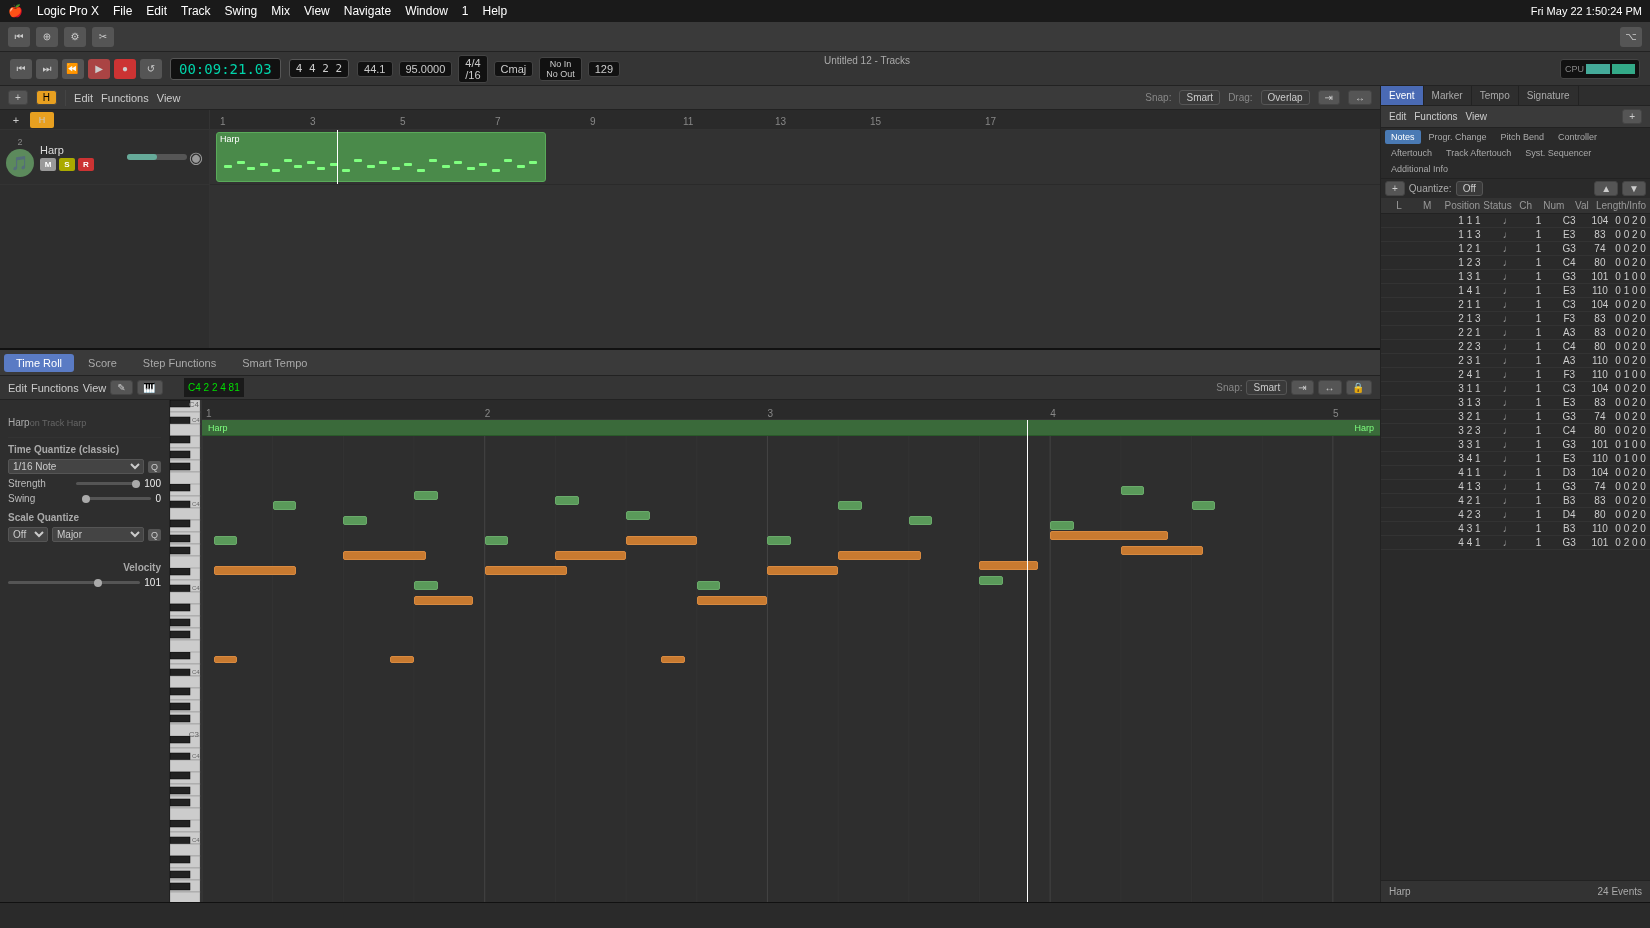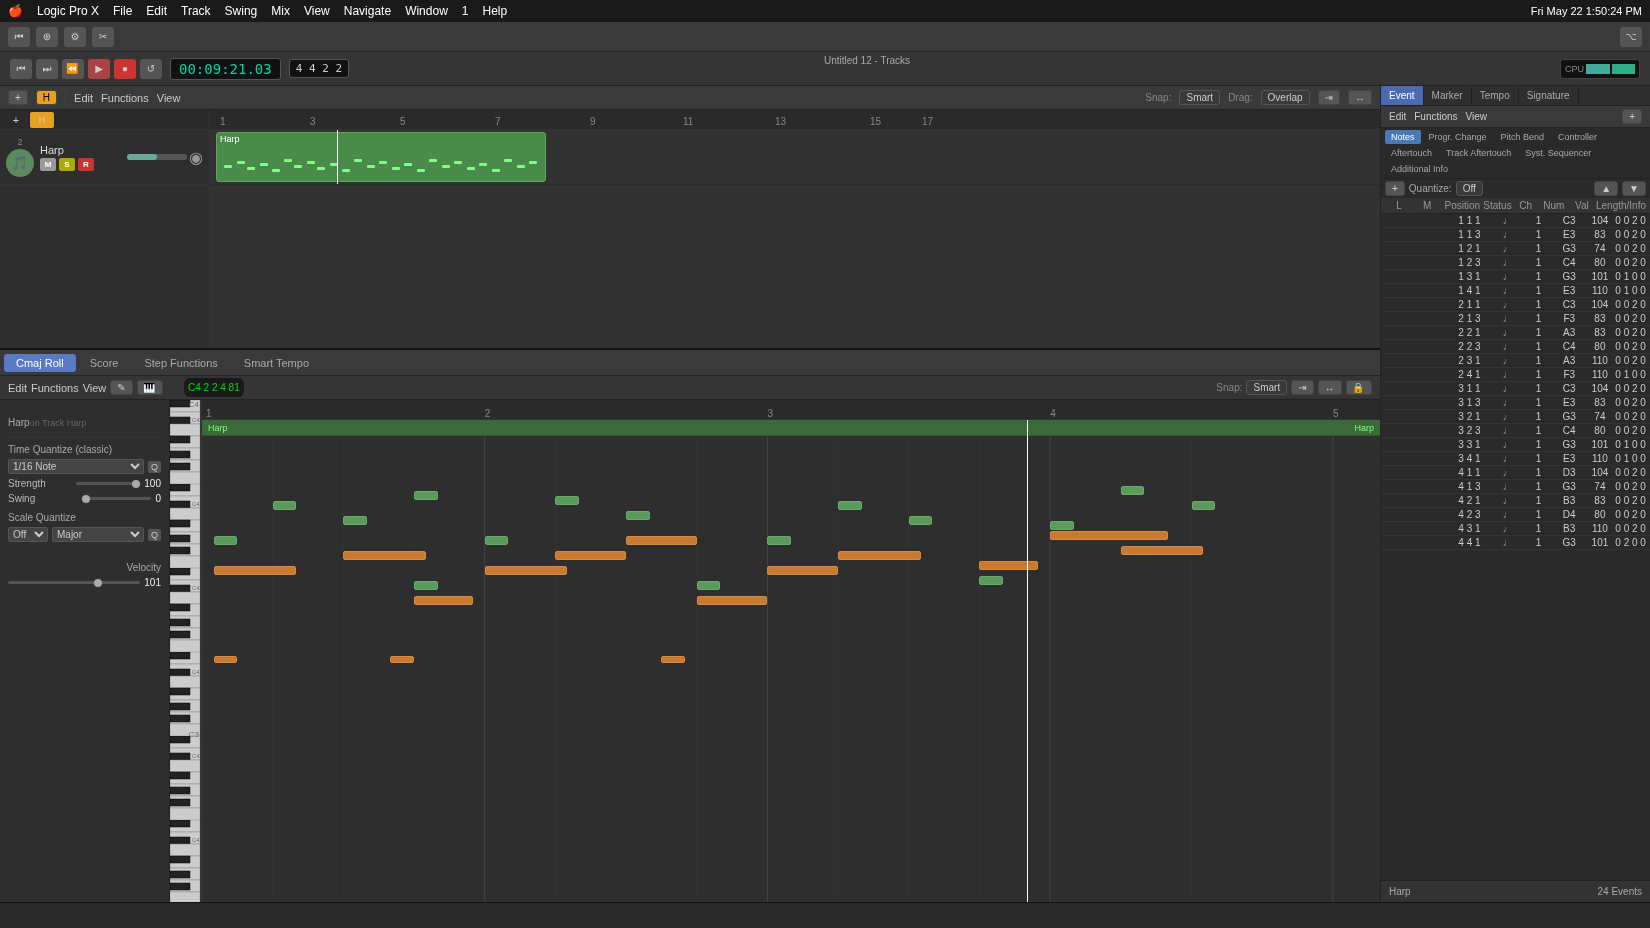--- a/index.html
+++ b/index.html
@@ -282,20 +282,21 @@
       width: 170px;
       background: #2e2e2e;
       border-right: 1px solid #222;
       flex-shrink: 0;
       padding: 8px;
     }
     .pr-section-title {
       font-size: 10px;
       color: #aaa;
       margin-bottom: 4px;
+      font-weight: bold;
     }
     .pr-control-row {
       display: flex;
       align-items: center;
       margin-bottom: 4px;
       gap: 4px;
     }
     .pr-label { font-size: 10px; color: #bbb; flex: 1; }
     .pr-value { font-size: 10px; color: #eee; }
     .pr-slider {
@@ -512,20 +513,32 @@
     <button class="transport-btn">⏭</button>
     <button class="transport-btn">⏪</button>
     <button class="transport-btn" style="background:#aa4444;">▶</button>
     <button class="transport-btn" style="background:#cc3333;">●</button>
     <button class="transport-btn">↺</button>
   </div>
 
   <div class="time-display">00:09:21.03</div>
   <div class="time-sub">4 4 2 2</div>
 
+  <div class="transport-info">
+    <div class="transport-info-box">44.1</div>
+    <div class="transport-info-box">95.0000</div>
+    <div class="transport-info-box">
+      <span>4/4</span><br>
+      <span>/16</span>
+    </div>
+    <div class="transport-info-box">Cmaj</div>
+    <div class="transport-info-box" style="white-space:pre-line;font-size:9px;">No In
+No Out</div>
+    <div class="transport-info-box">129</div>
+  </div>
 
   <div style="flex:1"></div>
   <div class="cpu-meter">
     <span style="font-size:9px;color:#888;">CPU</span>
     <div class="cpu-bar" style="background:#4a9;width:30%;"></div>
     <div class="cpu-bar" style="background:#3a8;width:20%;"></div>
   </div>
 </div>
 
 <div class="main-layout">
@@ -584,21 +597,21 @@
         <div class="timeline-ruler">
           <div style="display:flex;height:100%;align-items:flex-end;padding-bottom:2px;padding-left:10px;">
             <span style="color:#888;font-size:10px;position:absolute;left:10px;">1</span>
             <span style="color:#888;font-size:10px;position:absolute;left:100px;">3</span>
             <span style="color:#888;font-size:10px;position:absolute;left:190px;">5</span>
             <span style="color:#888;font-size:10px;position:absolute;left:285px;">7</span>
             <span style="color:#888;font-size:10px;position:absolute;left:380px;">9</span>
             <span style="color:#888;font-size:10px;position:absolute;left:473px;">11</span>
             <span style="color:#888;font-size:10px;position:absolute;left:565px;">13</span>
             <span style="color:#888;font-size:10px;position:absolute;left:660px;">15</span>
-            <span style="color:#888;font-size:10px;position:absolute;left:712px;">17</span>
+            <span style="color:#888;font-size:10px;position:absolute;left:775px;">17</span>
           </div>
         </div>
 
         <div class="arrange-canvas" style="position:relative;flex:1;">
 
           <div class="arrange-track-bg">
 
             <div class="region-block" style="left:6px;width:330px;top:2px;height:50px;">
               <div class="region-title">Harp</div>
 
@@ -638,36 +651,36 @@
 
             <div class="playhead" style="left:127px;"></div>
           </div>
         </div>
       </div>
     </div>
 
     <div class="piano-roll-section">
 
       <div class="piano-roll-tabs">
-        <div class="pr-tab active">Cmaj Roll</div>
+        <div class="pr-tab active">Time Roll</div>
         <div class="pr-tab">Score</div>
         <div class="pr-tab">Step Functions</div>
         <div class="pr-tab">Smart Tempo</div>
       </div>
 
       <div class="piano-roll-toolbar">
         <div style="flex:0 0 170px;display:flex;align-items:center;gap:4px;">
           <span style="cursor:pointer;color:#ccc;">Edit</span>
           <span style="cursor:pointer;color:#ccc;">Functions</span>
           <span style="cursor:pointer;color:#ccc;">View</span>
           <button class="btn-small">✎</button>
           <button class="btn-small">🎹</button>
         </div>
         <div style="flex:1;display:flex;align-items:center;gap:4px;">
-          <span style="font-size:10px;background:#1a1a1a;padding:4px 4px;border-radius:6px;color:#0d0;">C4  2 2 4 81</span>
+          <span style="font-size:10px;background:#1a1a1a;padding:4px 4px;border-radius:0;color:#0d0;">C4  2 2 4 81</span>
           <div style="flex:1"></div>
           <span style="font-size:10px;color:#888;">Snap:</span>
           <span class="snap-box">Smart</span>
           <button class="btn-small">⇥</button>
           <button class="btn-small">↔</button>
           <button class="btn-small">🔒</button>
         </div>
       </div>
 
       <div class="piano-roll-main">

